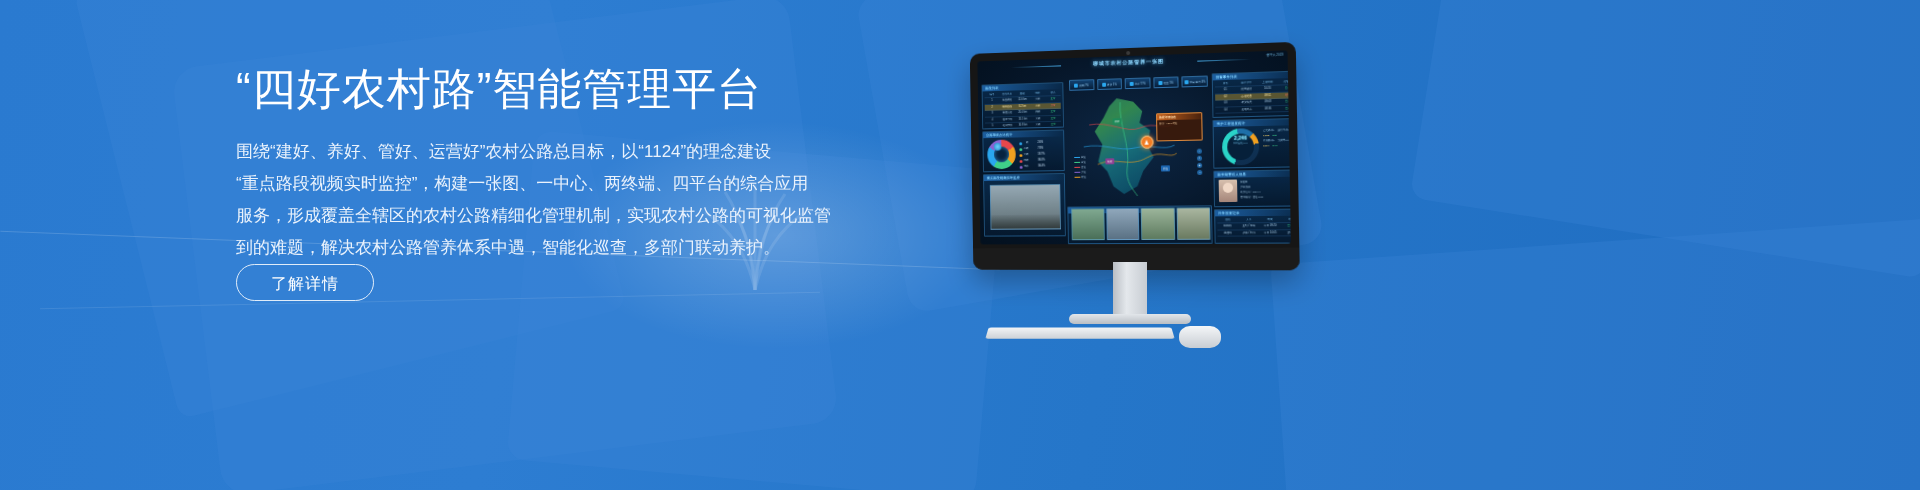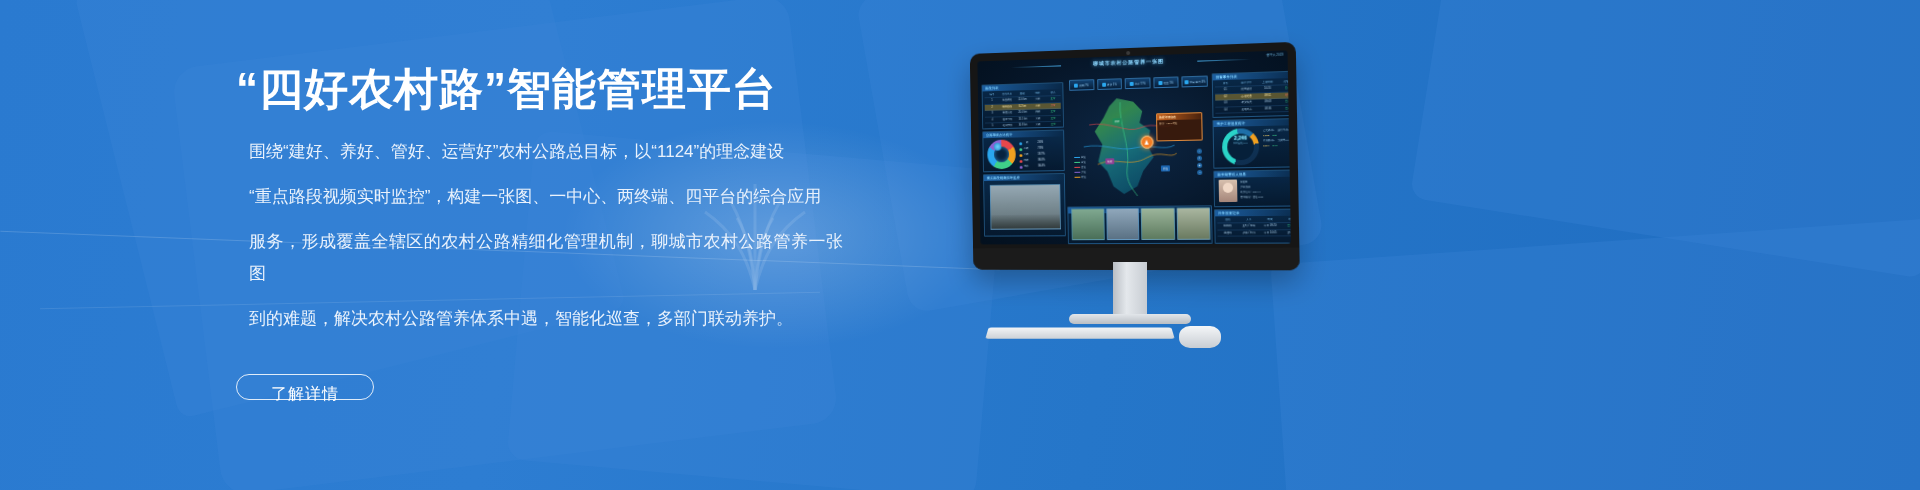--- a/index.html
+++ b/index.html
@@ -29,29 +29,29 @@
           background:rgba(255,255,255,.16);transform:rotate(2.2deg);}
   .bgline2{position:absolute;left:40px;top:300px;width:780px;height:1px;
           background:rgba(255,255,255,.10);transform:rotate(-1.2deg);}
   .bgglow{position:absolute;left:560px;top:120px;width:430px;height:230px;
           background:radial-gradient(ellipse at center,rgba(255,255,255,.22),rgba(255,255,255,0) 70%);}
   .bgplant{position:absolute;left:655px;top:150px;width:200px;height:140px;opacity:.30;}
 
   
   .copy{position:absolute;left:236px;top:60px;width:620px;}
   .headline{
-    margin:0;color:#fff;font-size:44px;line-height:58px;font-weight:700;
+    margin:0;color:#fff;font-size:44px;line-height:58px;font-weight:400;
     letter-spacing:1px;text-align:left;white-space:nowrap;
   }
   .body-copy{margin:18px 0 0 0;color:#eaf2fc;font-size:17px;line-height:32px;
              text-align:justify;text-align-last:left;font-weight:400;}
-  .body-copy p{margin:13px;}
+  .body-copy p{margin:0;}
 
   .cta{
-    display:inline-block;margin-top:26px;padding:0 34px;height:26px;line-height:38px;
+    display:inline-block;padding:0 34px;height:37px;line-height:38px;
     border:1px solid rgba(255,255,255,.85);border-radius:19px;color:#fff;
     font-size:16px;background:transparent;cursor:pointer;letter-spacing:1px;
   }
 
   
   .device{position:absolute;left:965px;top:48px;width:330px;height:310px;}
   .imac{position:absolute;left:0;top:0;width:330px;height:222px;
         background:#161616;border-radius:10px;
         box-shadow:0 12px 28px rgba(0,0,0,.28);
         transform:perspective(900px) rotateY(-9deg) rotateZ(-1deg);
@@ -208,21 +208,21 @@
     <div class="bgline"></div>
     <div class="bgline2"></div>
   </div>
 
   <div class="copy">
     <h1 class="headline">“四好农村路”智能管理平台</h1>
 
     <div class="body-copy">
       <p>围绕“建好、养好、管好、运营好”农村公路总目标，以“1124”的理念建设</p>
       <p>“重点路段视频实时监控”，构建一张图、一中心、两终端、四平台的综合应用</p>
-      <p>服务，形成覆盖全辖区的农村公路精细化管理机制，聊城市农村公路管养一张图</p>
+      <p>服务，形成覆盖全辖区的农村公路精细化管理机制，实现农村公路的可视化监管</p>
       <p>到的难题，解决农村公路管养体系中遇，智能化巡查，多部门联动养护。</p>
     </div>
 
     <button class="cta">了解详情</button>
   </div>
 
   <div class="device">
 
     <div class="imac">
       <div class="screen">

